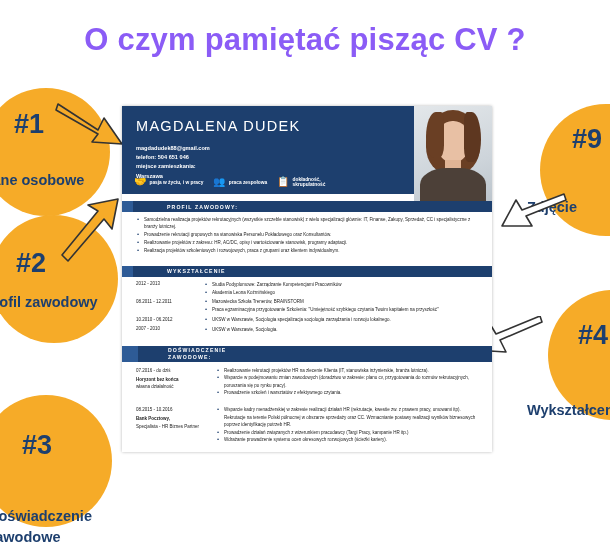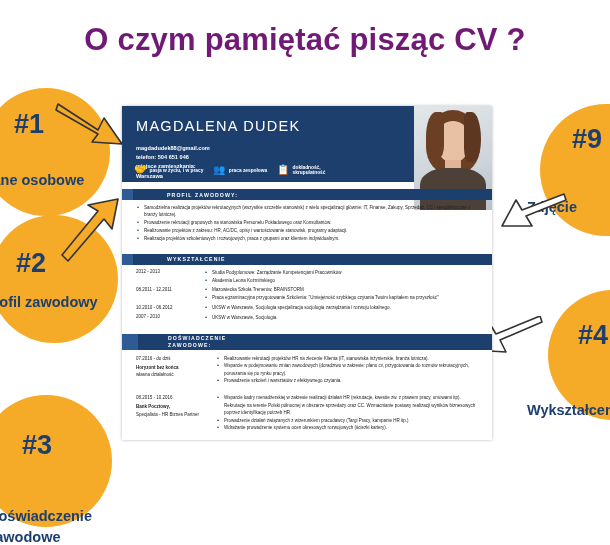--- a/index.html
+++ b/index.html
@@ -17,21 +17,21 @@
 
   
   .page-title {
     position: absolute;
     top: 22px;
     left: 0;
     width: 610px;
     text-align: center;
     font-size: 31px;
     font-weight: bold;
-    color: #701a75;
+    color: #8b5cf6;
     letter-spacing: 0.2px;
   }
 
   
   .circle {
     position: absolute;
     border-radius: 50%;
     background: #f5a623;
     background: #f6ab28;
   }
@@ -76,21 +76,21 @@
     position: absolute;
     left: 122px;
     top: 106px;
     width: 370px;
     background: #ffffff;
     box-shadow: 0 0 3px rgba(0,0,0,0.28);
   }
   .cv-header {
     position: relative;
     background: #1d3f6e;
-    height: 76px;
+    height: 88px;
     padding: 0;
   }
   .cv-name {
     position: absolute;
     left: 14px;
     top: 12px;
     color: #ffffff;
     font-size: 14.5px;
     letter-spacing: 1.3px;
     font-weight: normal;

